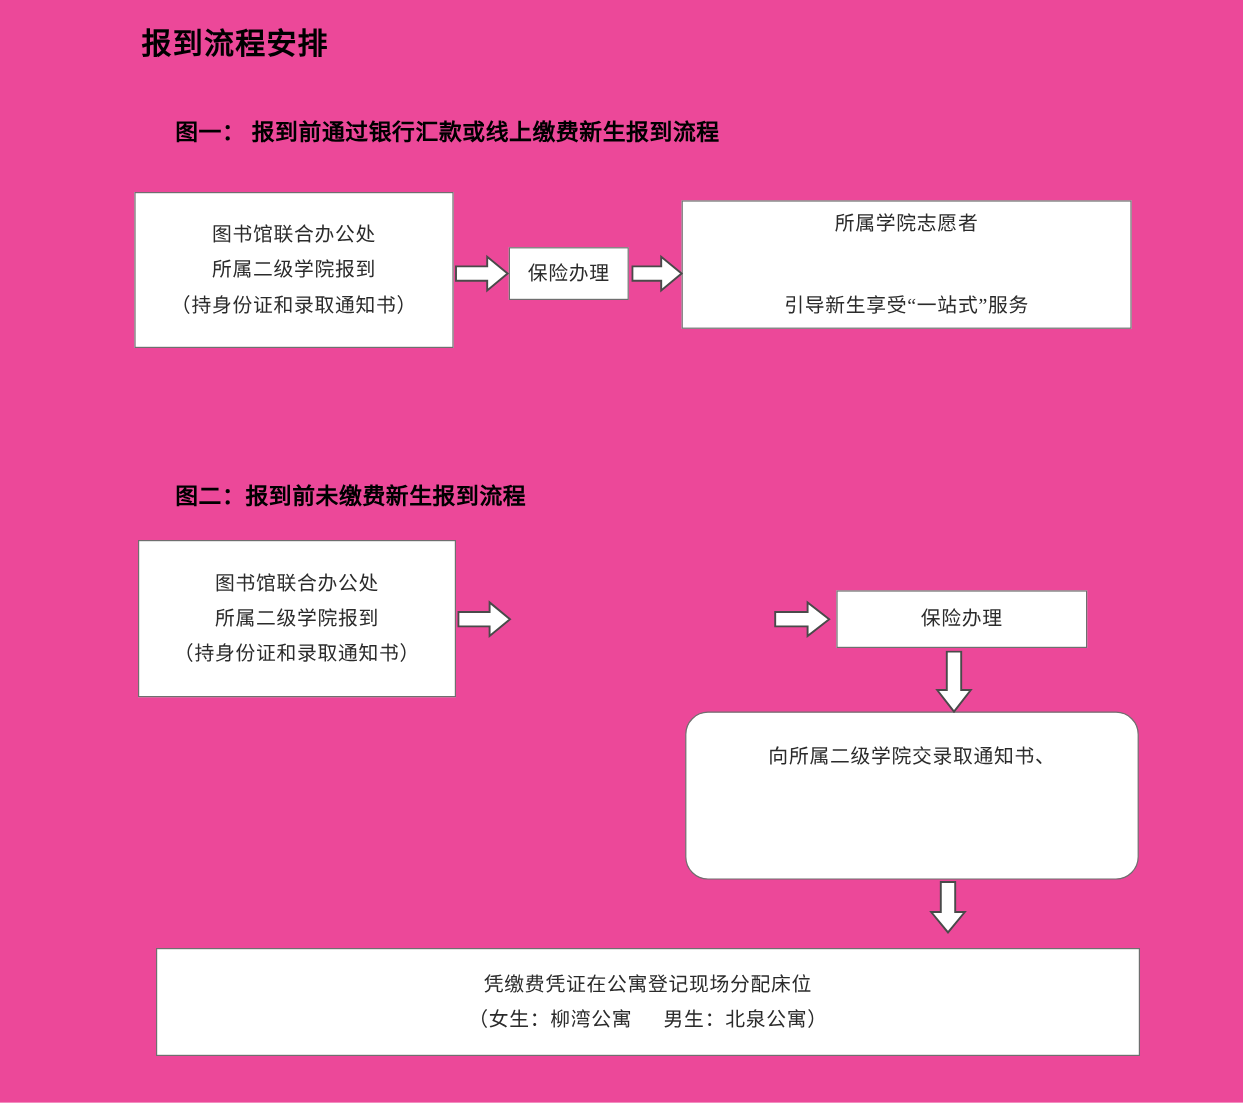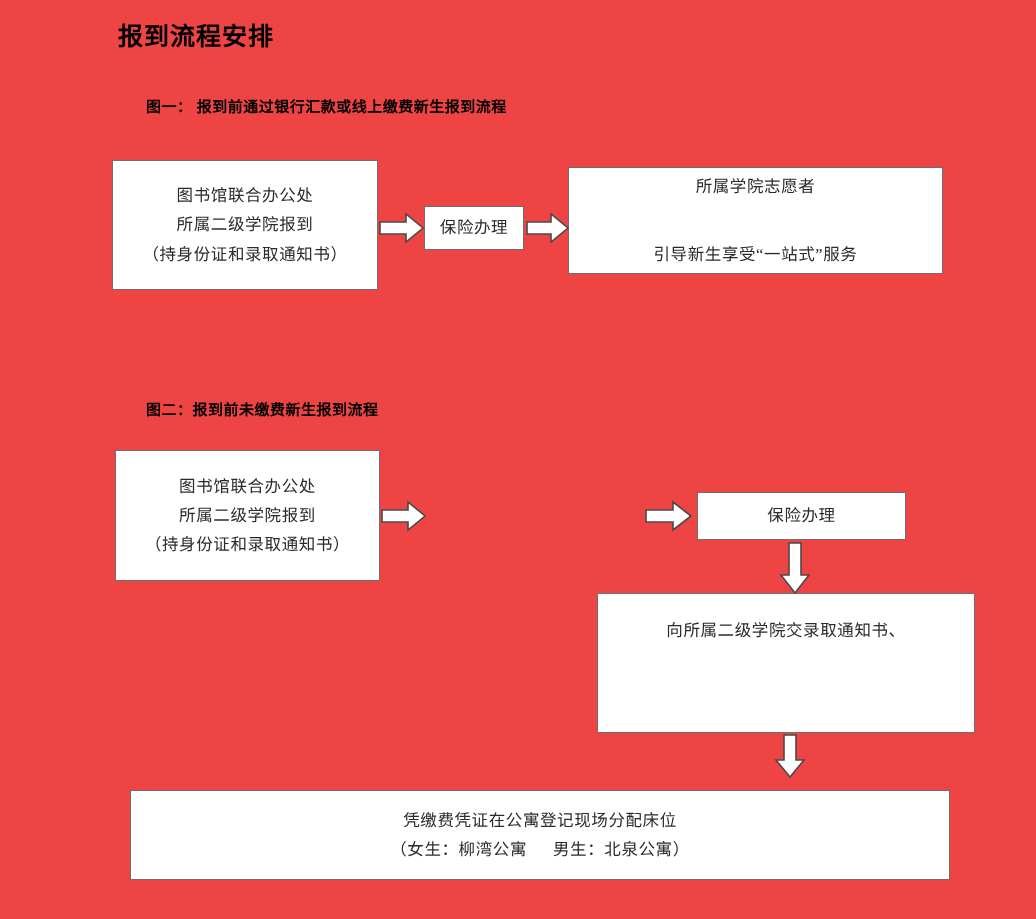--- a/index.html
+++ b/index.html
@@ -10,41 +10,41 @@
   }
   body {
     font-family: "Liberation Serif", "DejaVu Serif", serif;
     color: #1a1a1a;
     -webkit-font-smoothing: antialiased;
   }
   #page {
     position: relative;
     width: 1036px;
     height: 919px;
-    background: #ef4444;
+    background: #ec4899;
     overflow: hidden;
   }
 
   
   .doc-title {
     position: absolute;
     left: 118px;
     top: 16px;
     font-family: "Liberation Sans", "DejaVu Sans", sans-serif;
     font-weight: bold;
     font-size: 25px;
     letter-spacing: 1px;
     color: #000000;
     white-space: nowrap;
   }
   .fig-caption {
     position: absolute;
     font-family: "Liberation Serif", "DejaVu Serif", serif;
     font-weight: bold;
-    font-size: 15px;
+    font-size: 19px;
     letter-spacing: 0.5px;
     color: #000000;
     white-space: nowrap;
   }
   #fig1-caption { left: 146px; top: 95px; }
   #fig2-caption { left: 146px; top: 398px; }
 
   
   .box {
     position: absolute;
@@ -121,21 +121,21 @@
     <span class="line">图书馆联合办公处</span>
     <span class="line">所属二级学院报到</span>
     <span class="line">（持身份证和录取通知书）</span>
   </div>
 
 
   <div class="box tight" id="f2-box3" style="left:697px; top:492px; width:209px; height:48px;">
     <span class="line">保险办理</span>
   </div>
 
-  <div class="box" id="f2-box4" style="left:597px; top:593px; width:378px; height:140px; justify-content:flex-start; padding-top:22px;">
+  <div class="box" id="f2-box4" style="left:571px; top:593px; width:378px; height:140px; justify-content:flex-start; padding-top:22px;border-radius:19px;">
     <span class="line">向所属二级学院交录取通知书、</span>
   </div>
 
   <div class="box" id="f2-box5" style="left:130px; top:778px; width:820px; height:90px;margin-top:12px;">
     <span class="line">凭缴费凭证在公寓登记现场分配床位</span>
     <span class="line"><span>（女生：柳湾公寓</span><span class="wide-gap"></span><span>男生：北泉公寓）</span></span>
   </div>
 
   <div class="arrow" style="left:381px; top:499px;">
     <svg width="46" height="34" viewBox="0 0 46 34">

